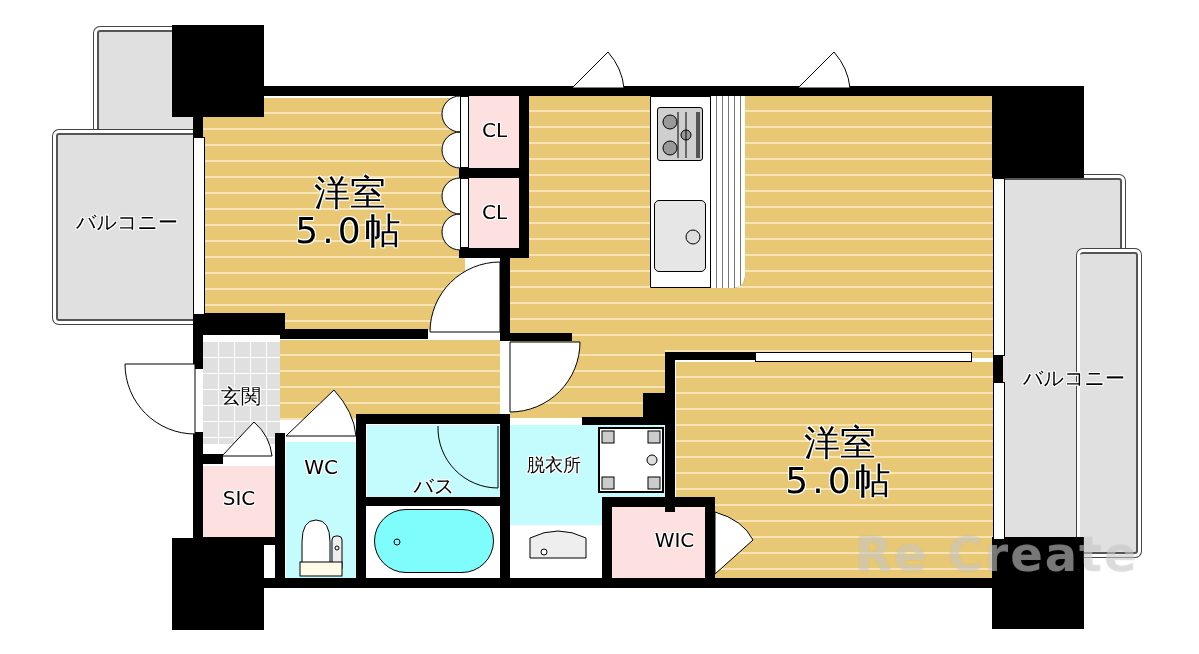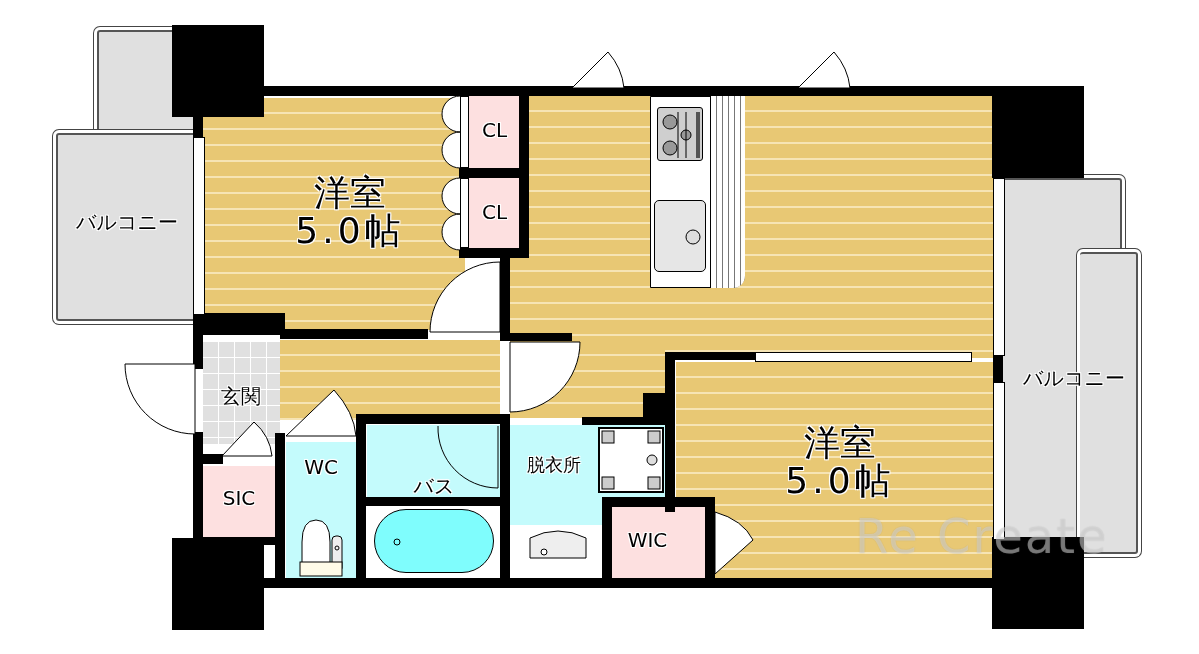--- a/index.html
+++ b/index.html
@@ -201,19 +201,19 @@
 </div>
 <div class="label room-big" style="left:760px;top:424px;width:160px;">
   <div>洋室</div>
   <div style="letter-spacing:4px;">5.0帖</div>
 </div>
 <div class="label room-sm" style="left:206px;top:386px;width:70px;">玄関</div>
 <div class="label room-sm" style="left:288px;top:457px;width:66px;">WC</div>
 <div class="label room-sm" style="left:396px;top:476px;width:76px;">バス</div>
 <div class="label" style="left:512px;top:456px;width:84px;font-size:18px;">脱衣所</div>
 <div class="label room-sm" style="left:203px;top:488px;width:72px;">SIC</div>
-<div class="label room-sm" style="left:600px;top:530px;width:95px;">WIC</div>
+<div class="label room-sm" style="left:627px;top:530px;width:95px;">WIC</div>
 <div class="label room-sm" style="left:468px;top:120px;width:53px;">CL</div>
 <div class="label room-sm" style="left:468px;top:202px;width:53px;">CL</div>
 <div class="label room-sm" style="left:52px;top:212px;width:150px;">バルコニー</div>
 <div class="label room-sm" style="left:1000px;top:368px;width:148px;">バルコニー</div>
 
-<div class="watermark" style="left:855px;top:508px;">Re Create</div>
+<div class="watermark" style="left:855px;top:526px;font-weight:bold;">Re Create</div>
 
 </body></html>

